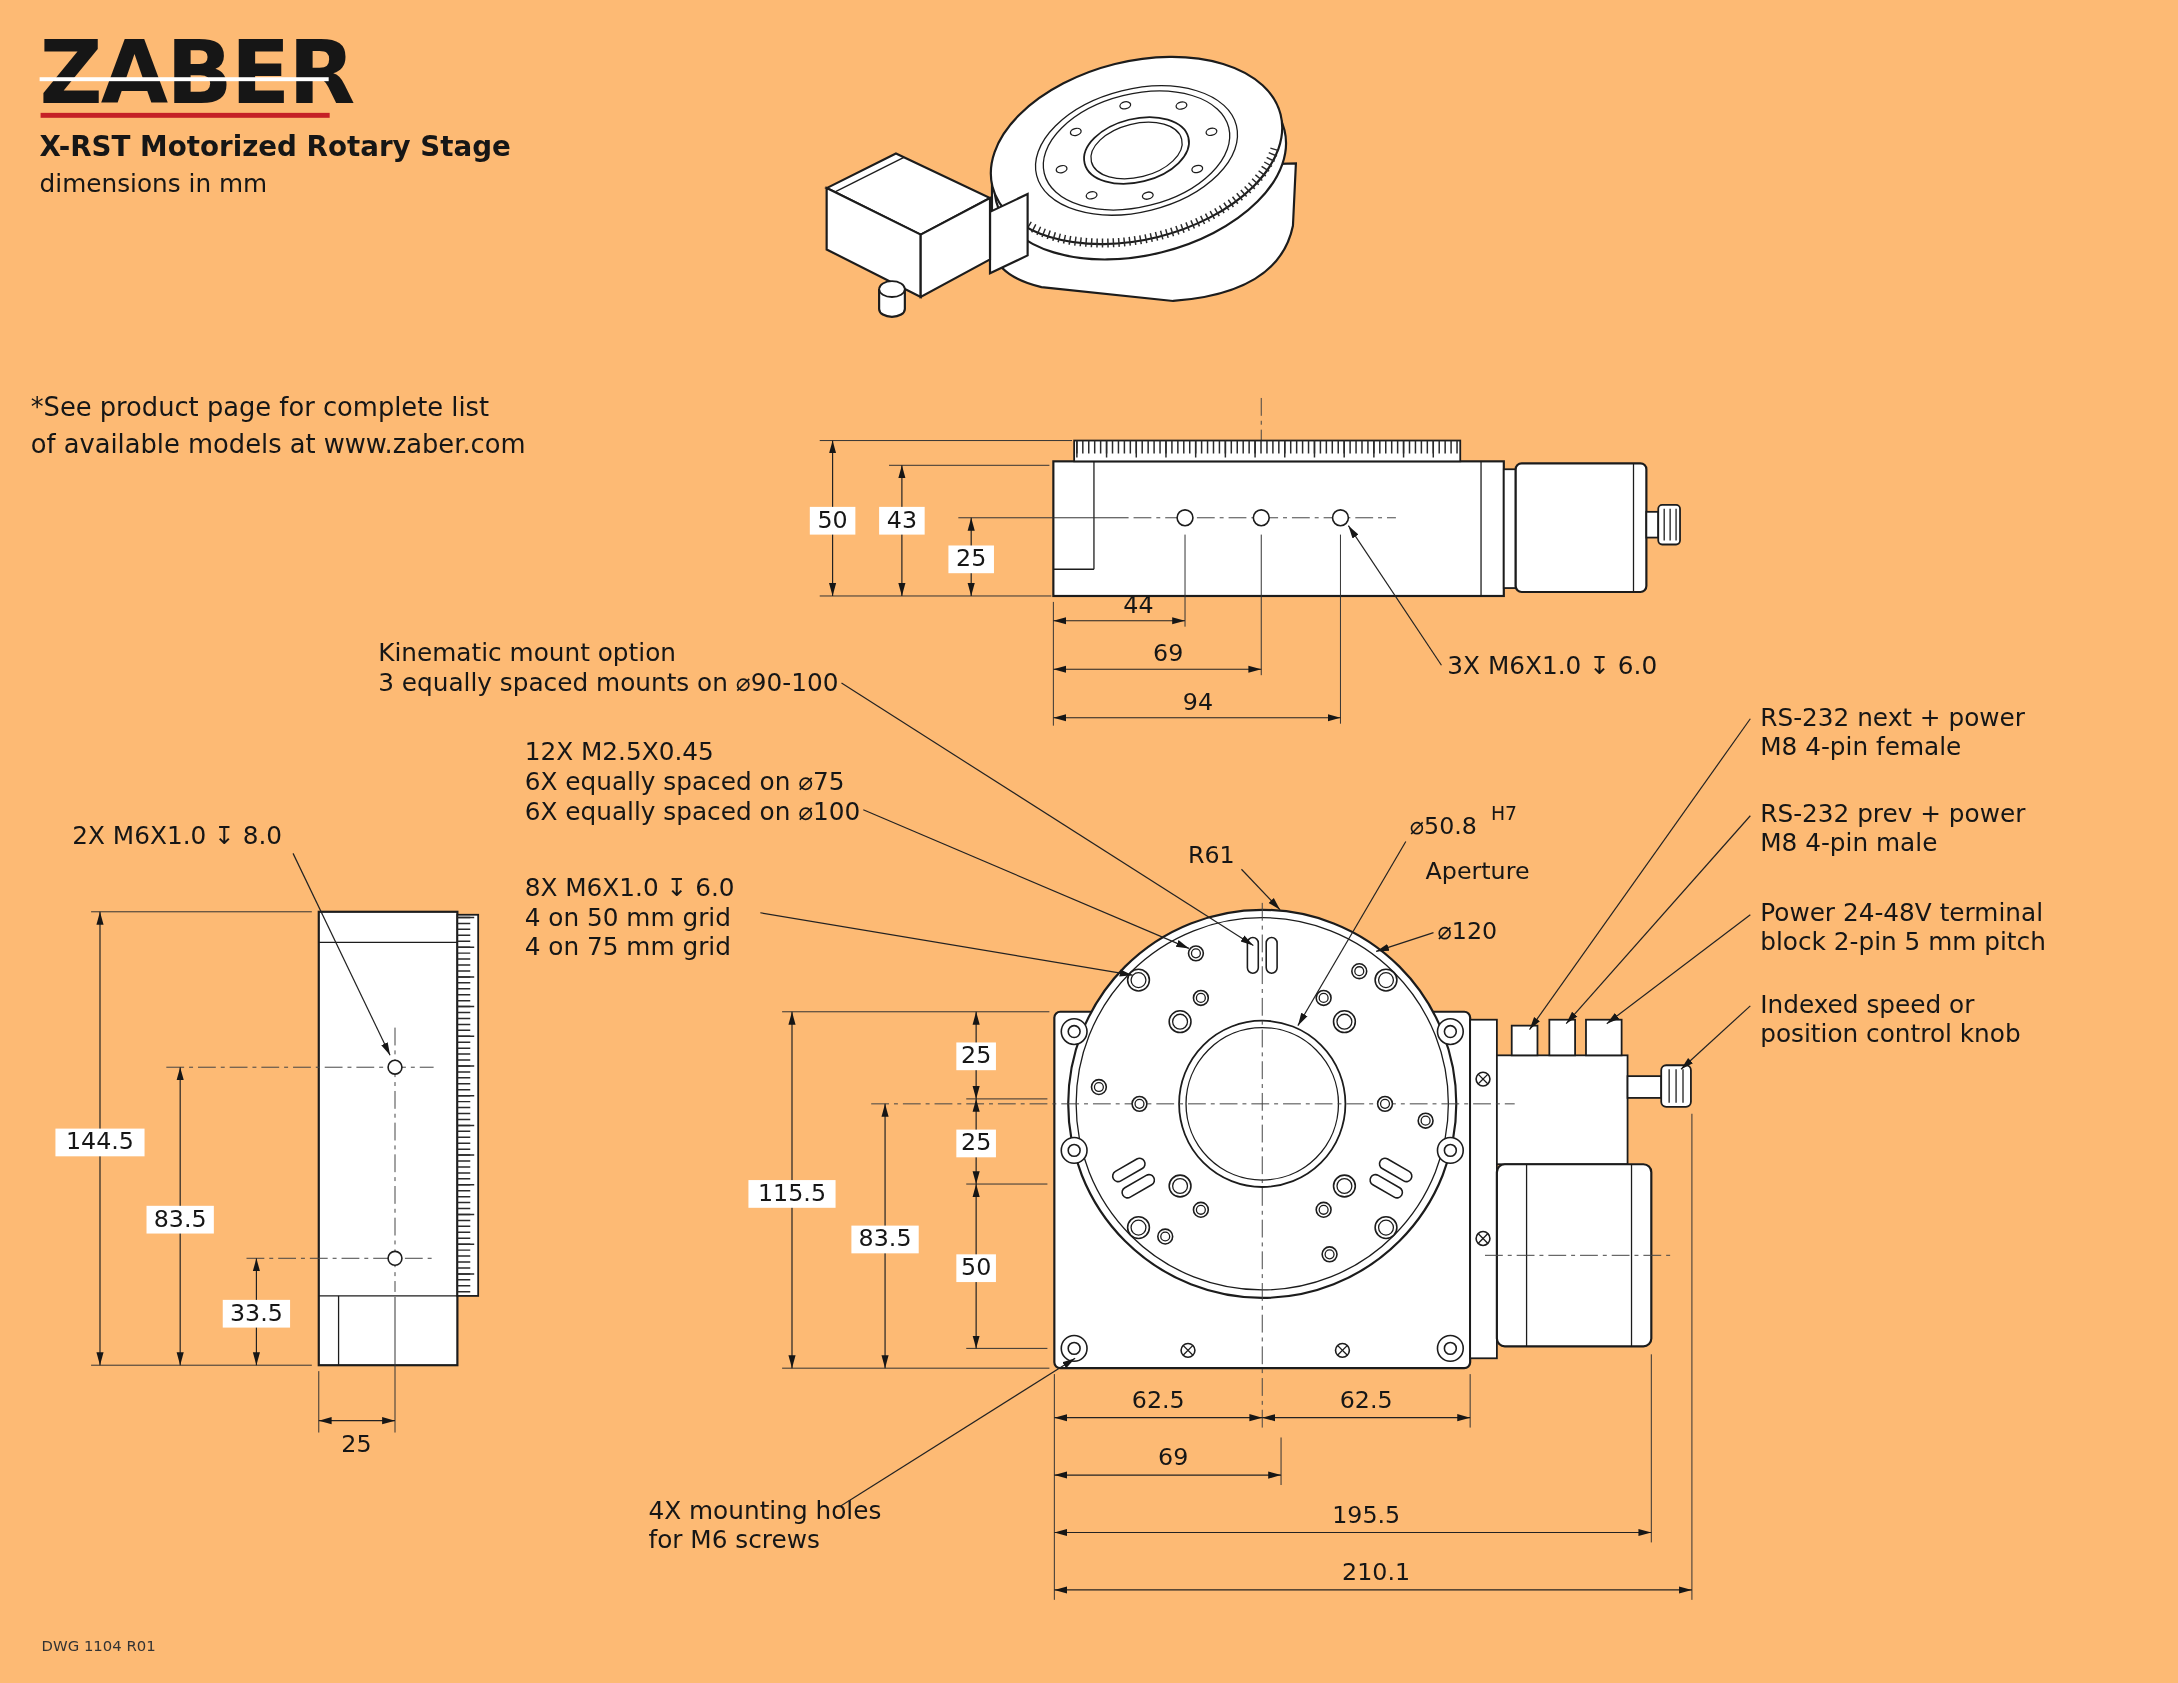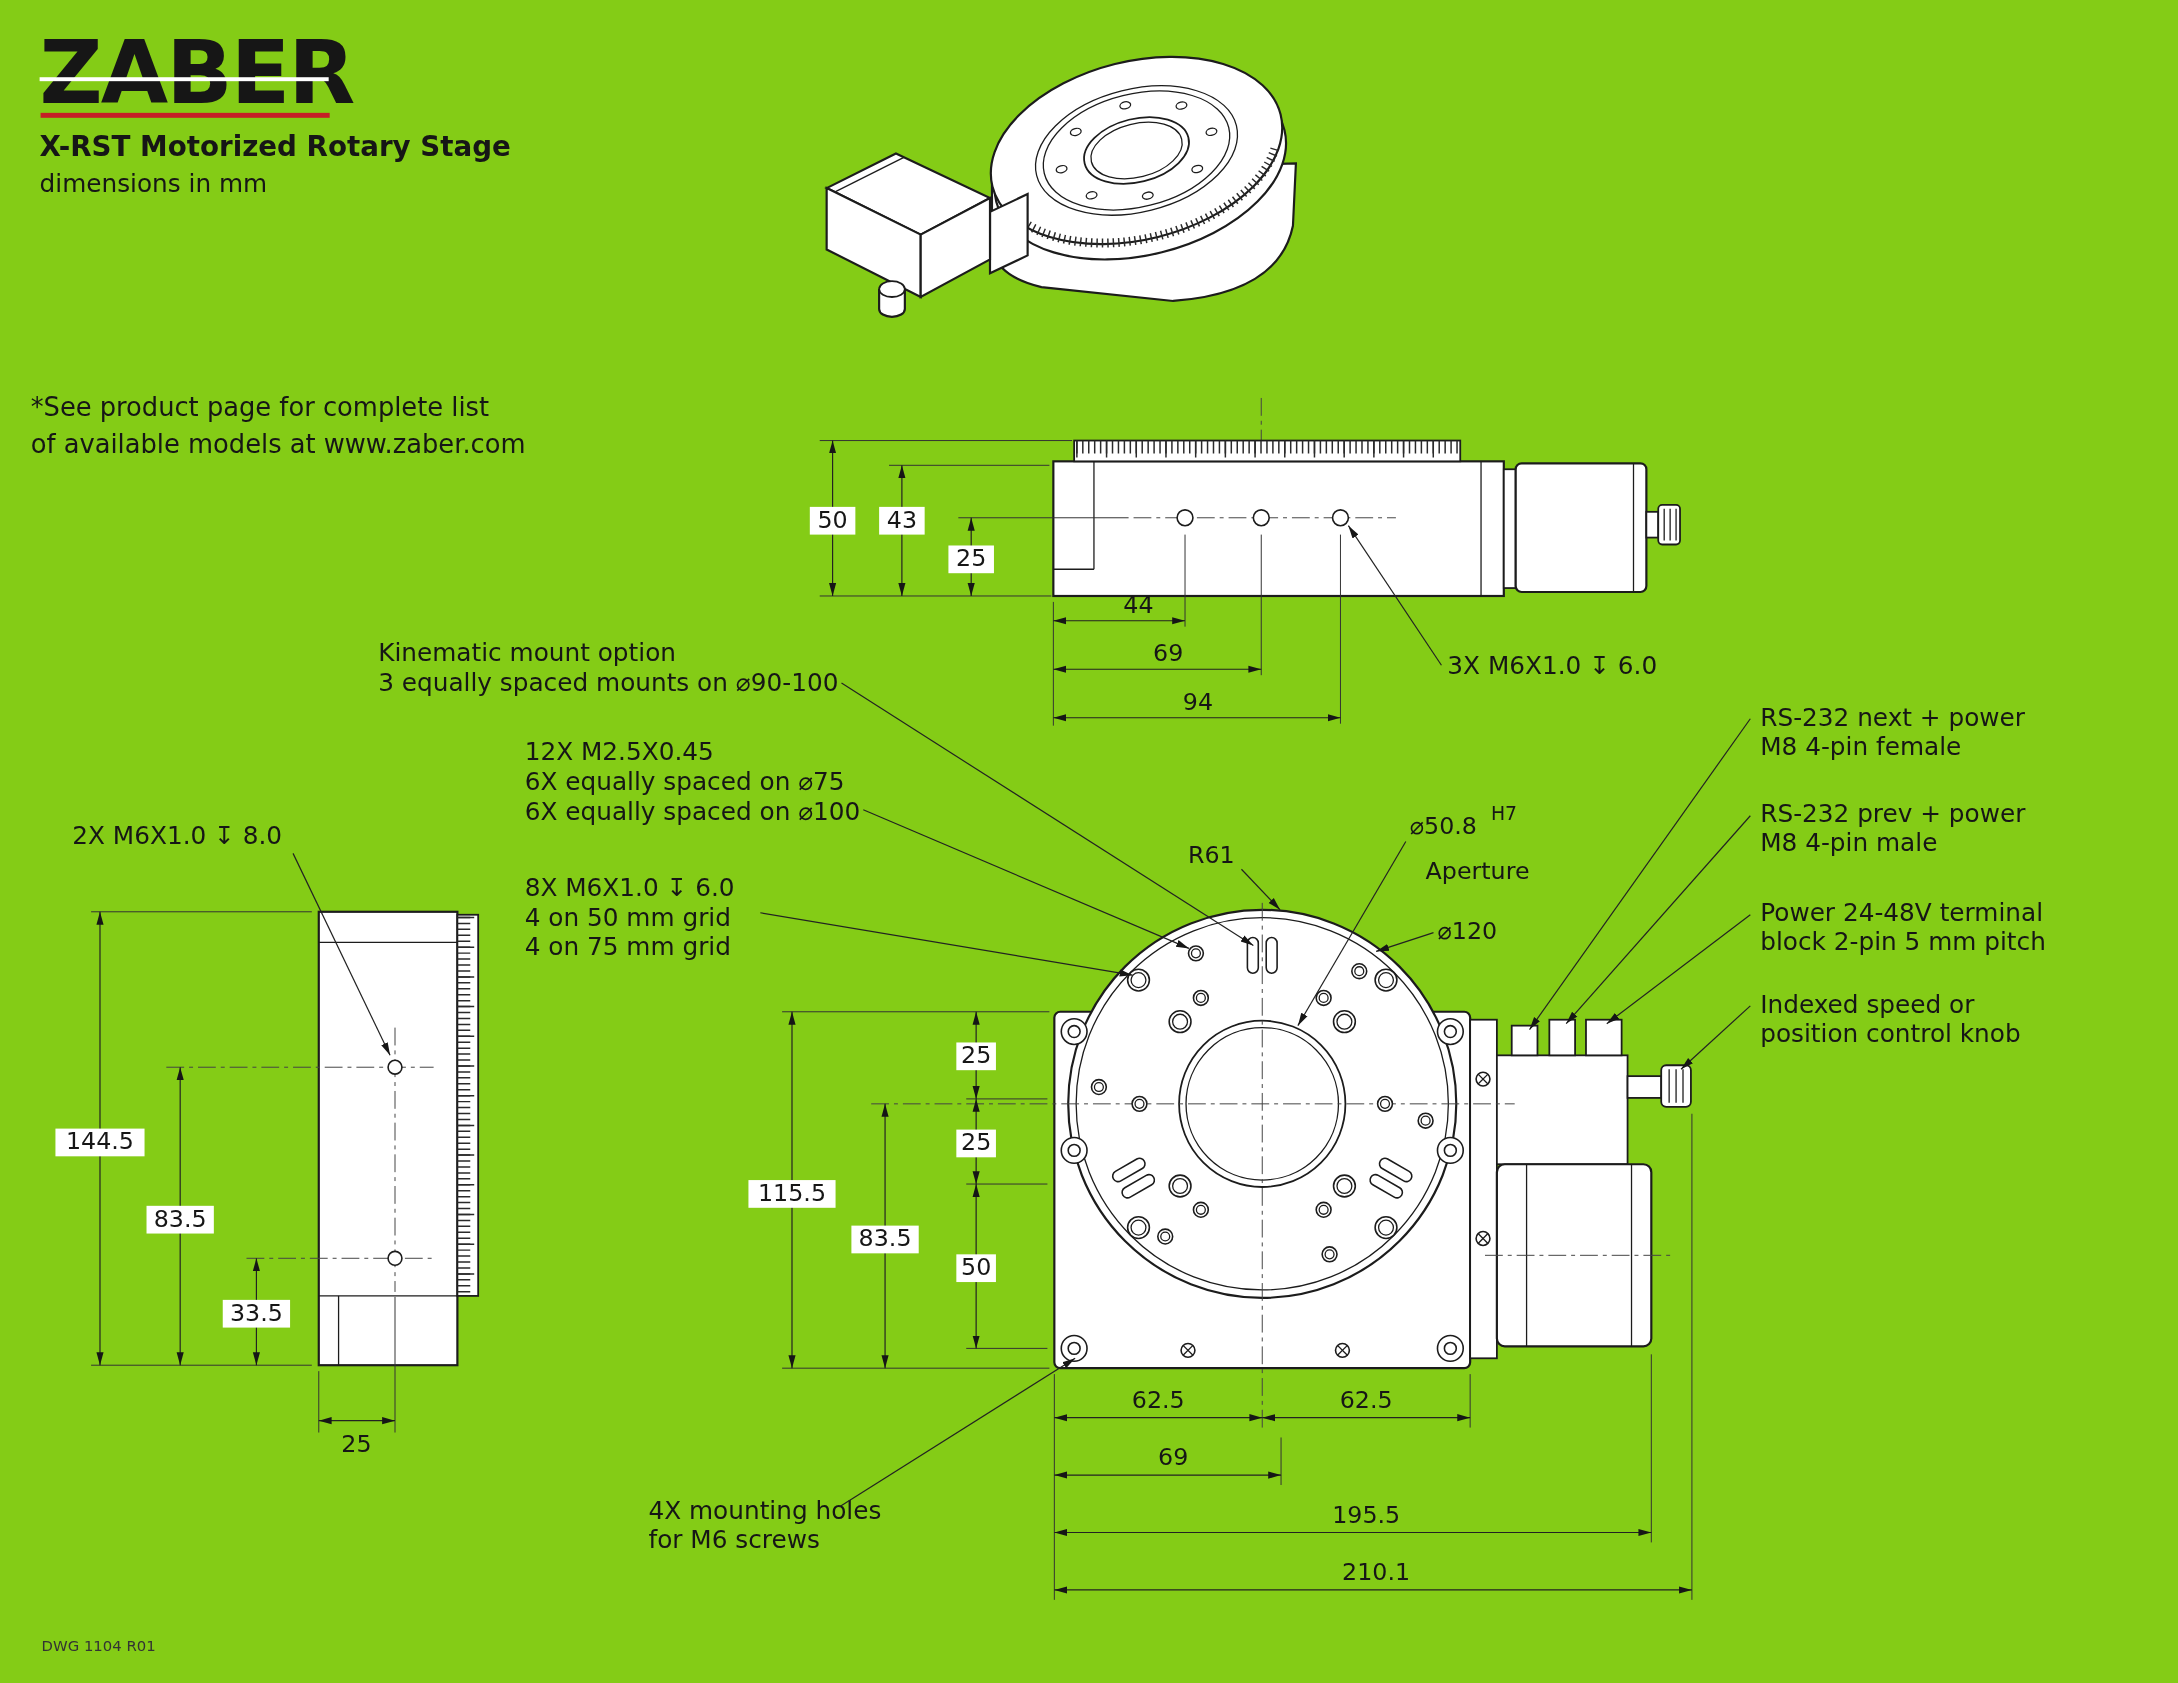--- a/index.html
+++ b/index.html
@@ -1,16 +1,16 @@
 <!DOCTYPE html>
 <html><head>
 <meta charset="utf-8">
 <style>
   html,body{margin:0;padding:0;background:#ffffff;}
-  .sheet{position:relative;width:2178px;height:1683px;background:#84cc16;font-family:"DejaVu Sans",sans-serif;overflow:hidden;}
+  .sheet{position:relative;width:2178px;height:1683px;background:#fdba74;font-family:"DejaVu Sans",sans-serif;overflow:hidden;}
   svg{position:absolute;left:0;top:0;}
   text{fill:#161616;}
   .logo{font-size:88px;font-weight:bold;letter-spacing:-2px;}
   .title{font-size:28px;font-weight:bold;}
   .sub{font-size:25px;}
   .note{font-size:26px;}
   .tiny{font-size:15px;fill:#333;}
   .dim{font-size:24px;}
   .callout{font-size:25px;}
   .small{font-size:19px;}

